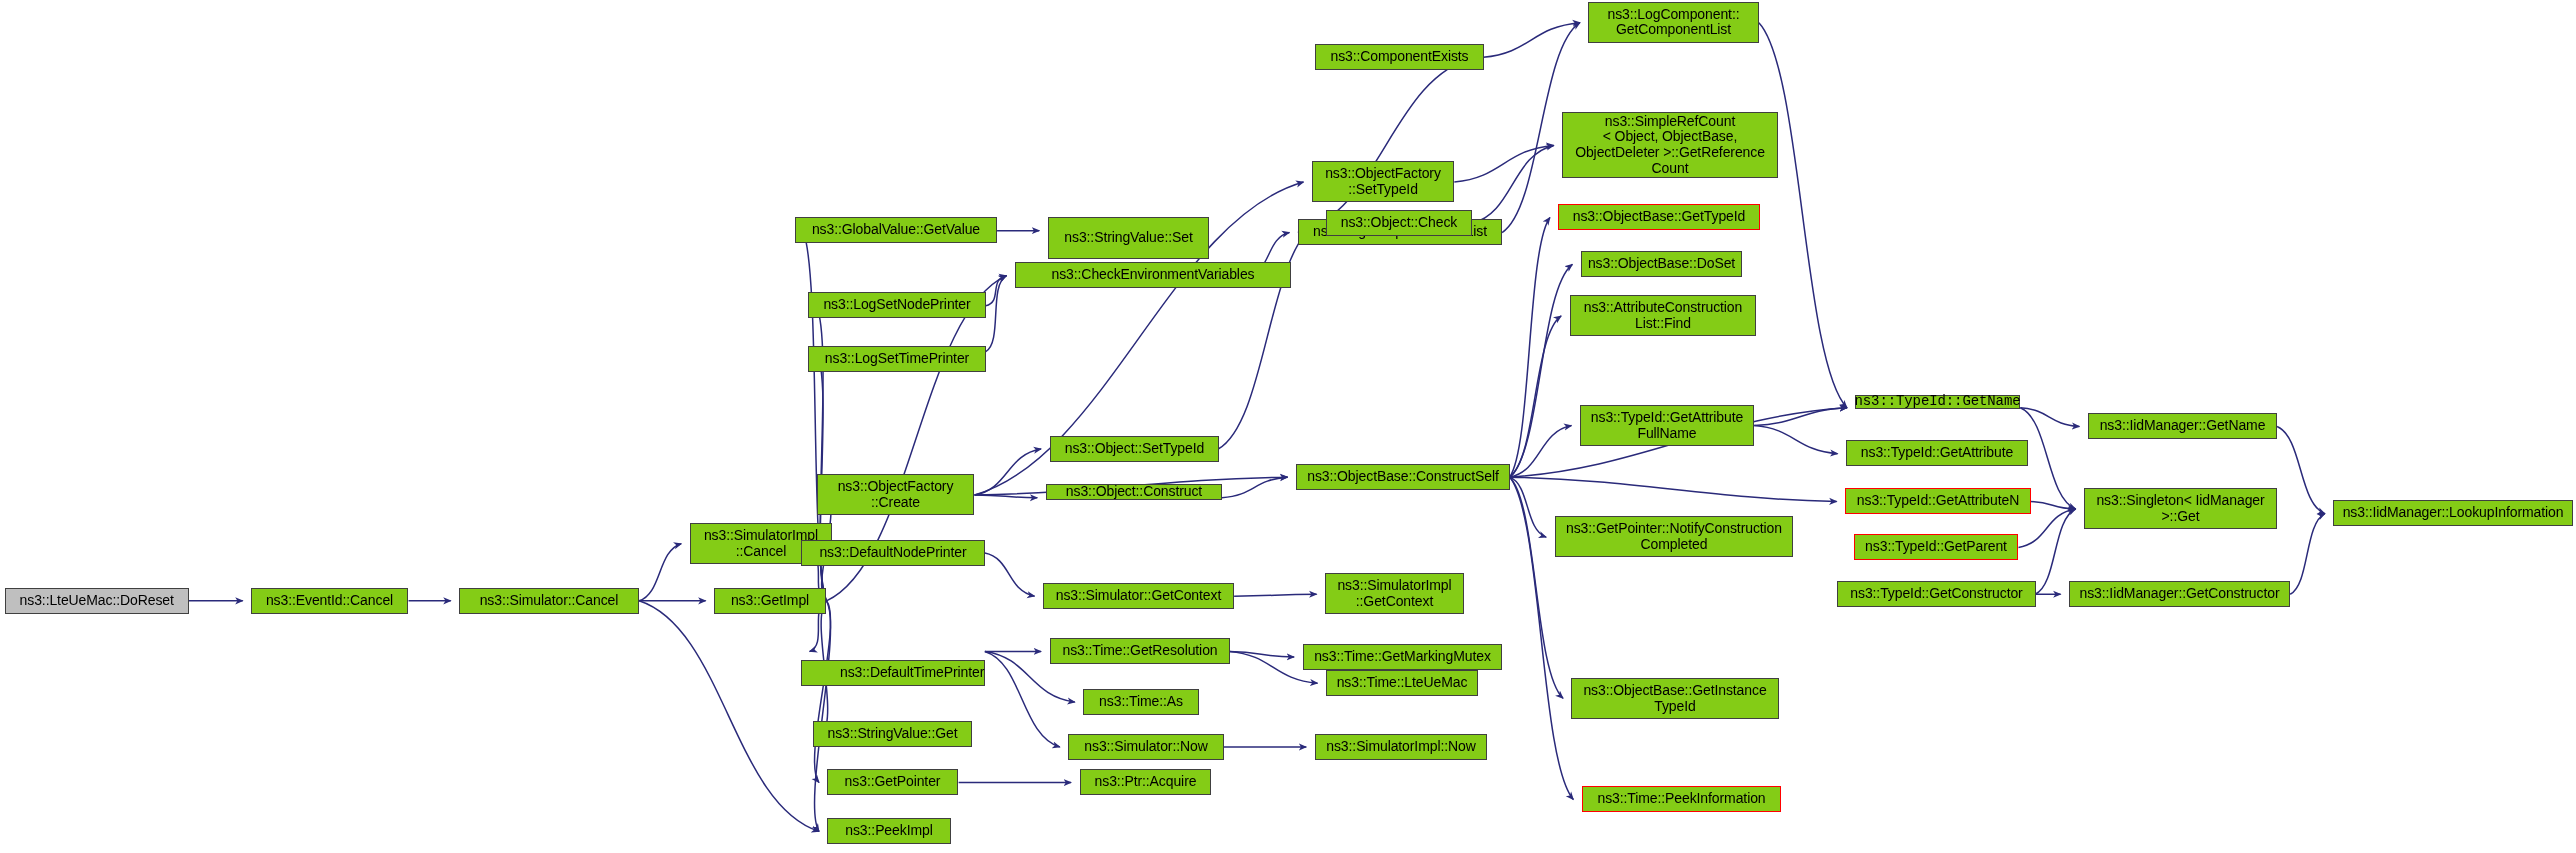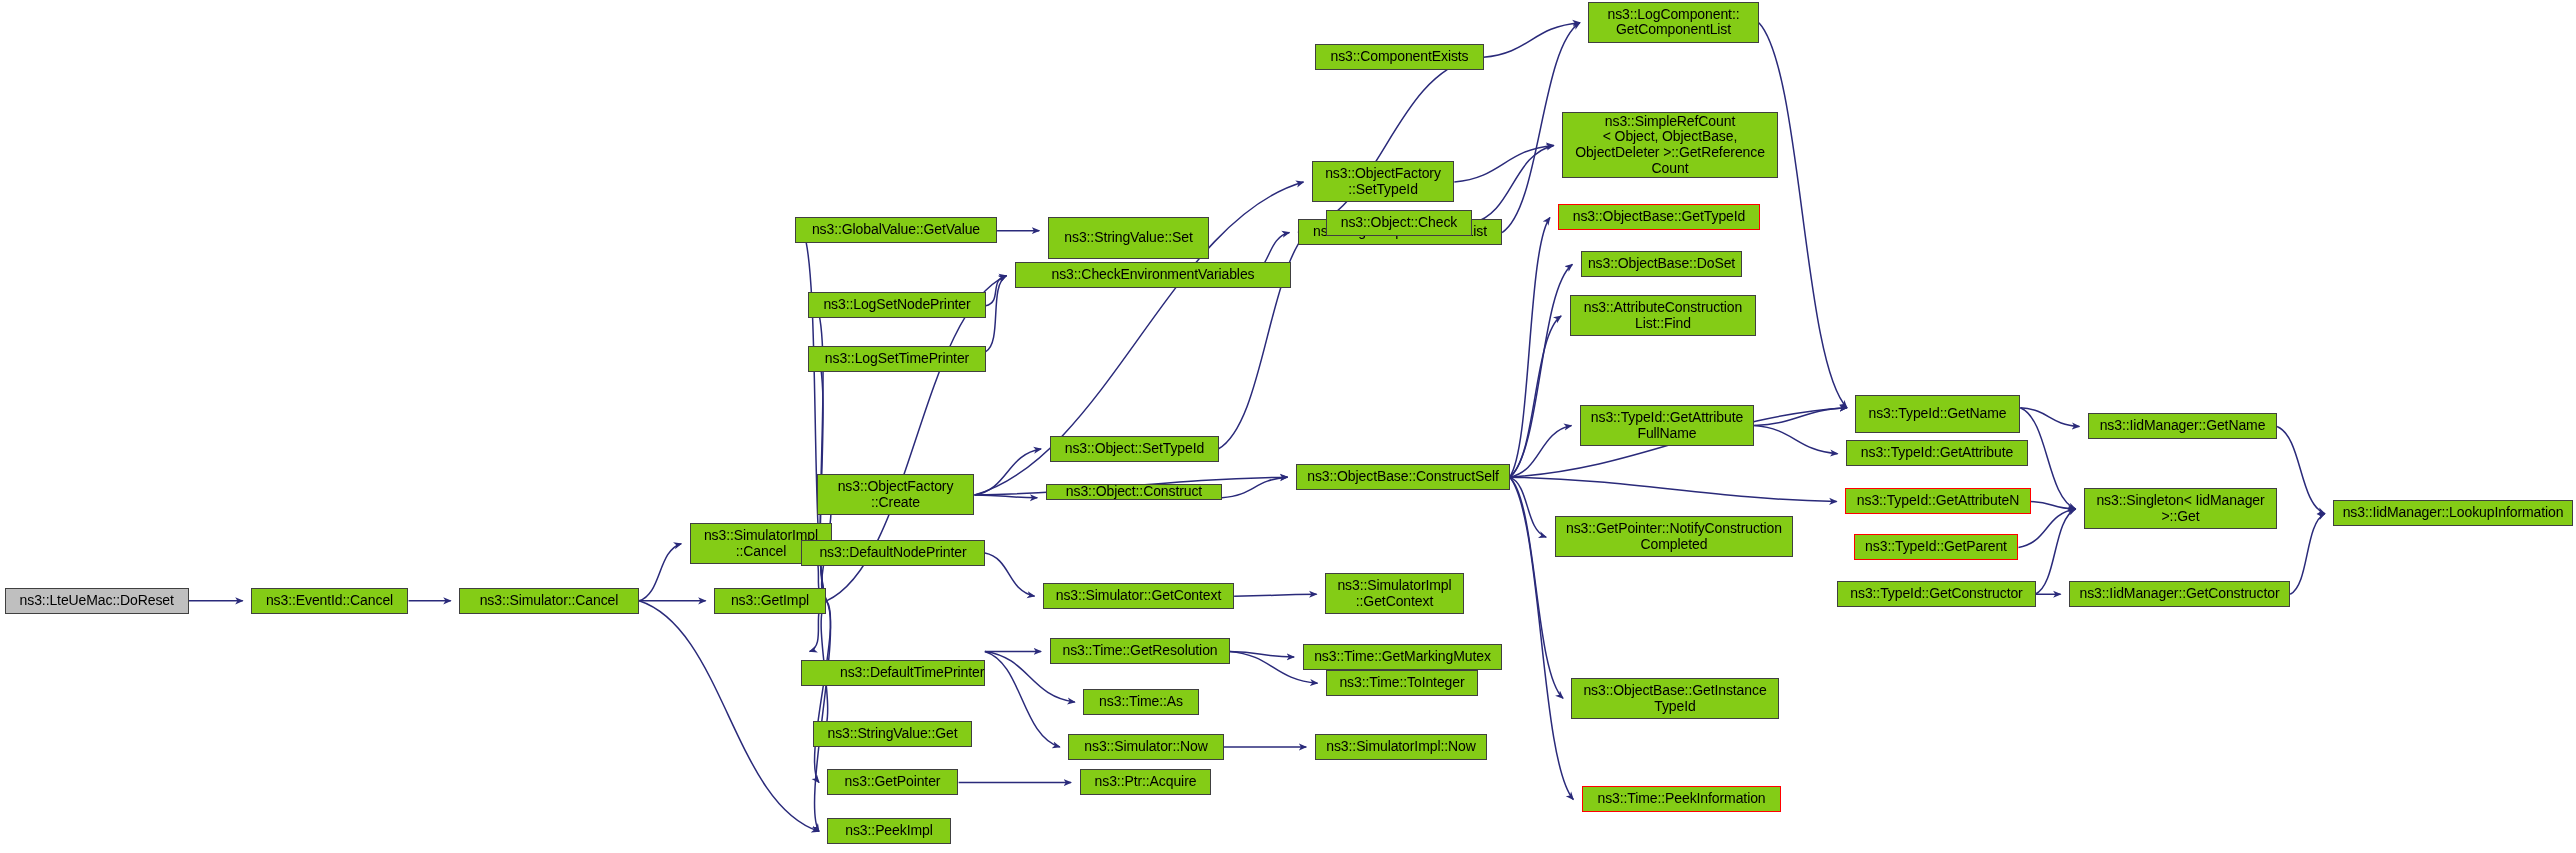--- a/index.html
+++ b/index.html
@@ -149,40 +149,40 @@
       <div class="node" style="left: 1080px; top: 769px; width: 131px; height: 26px;">ns3::Ptr::Acquire</div>
       <div class="node" style="left: 1315px; top: 44px; width: 169px; height: 26px;">ns3::ComponentExists</div>
       <div class="node" style="left: 1298px; top: 219px; width: 204px; height: 26px;">ns3::LogComponentPrintList</div>
       <div class="node" style="left: 1312px; top: 161px; width: 142px; height: 41px;">ns3::ObjectFactory
 ::SetTypeId</div>
       <div class="node" style="left: 1326px; top: 210px; width: 146px; height: 26px;">ns3::Object::Check</div>
       <div class="node" style="left: 1296px; top: 464px; width: 214px; height: 26px;">ns3::ObjectBase::ConstructSelf</div>
       <div class="node" style="left: 1325px; top: 573px; width: 139px; height: 41px;">ns3::SimulatorImpl
 ::GetContext</div>
       <div class="node" style="left: 1303px; top: 644px; width: 199px; height: 26px;">ns3::Time::GetMarkingMutex</div>
-      <div class="node" style="left: 1326px; top: 670px; width: 152px; height: 26px;">ns3::Time::ToInteger</div>
+      <div class="node" style="left: 1326px; top: 670px; width: 152px; height: 26px;">ns3::Time::LteUeMac</div>
       <div class="node" style="left: 1315px; top: 734px; width: 172px; height: 26px;">ns3::SimulatorImpl::Now</div>
       <div class="node" style="left: 1588px; top: 1.9px; width: 171px; height: 41px;">ns3::LogComponent::
 GetComponentList</div>
       <div class="node" style="left: 1562px; top: 112px; width: 216px; height: 66px;">ns3::SimpleRefCount
 &lt; Object, ObjectBase,
  ObjectDeleter &gt;::GetReference
 Count</div>
       <div class="node hl" style="left: 1558px; top: 204px; width: 202px; height: 26px;">ns3::ObjectBase::GetTypeId</div>
       <div class="node" style="left: 1581px; top: 251px; width: 161px; height: 26px;">ns3::ObjectBase::DoSet</div>
       <div class="node" style="left: 1570px; top: 295px; width: 186px; height: 41px;">ns3::AttributeConstruction
 List::Find</div>
       <div class="node" style="left: 1580px; top: 405px; width: 174px; height: 41px;">ns3::TypeId::GetAttribute
 FullName</div>
       <div class="node" style="left: 1555px; top: 516px; width: 238px; height: 41px;">ns3::GetPointer::NotifyConstruction
 Completed</div>
       <div class="node" style="left: 1571px; top: 678px; width: 208px; height: 41px;">ns3::ObjectBase::GetInstance
 TypeId</div>
       <div class="node hl" style="left: 1582px; top: 786px; width: 199px; height: 26px;">ns3::Time::PeekInformation</div>
-      <div class="node" style="left: 1855px; top: 395px; width: 165px; height: 38px;">ns3::TypeId::GetName</div>
+      <div class="node" style="left: 1855px; top: 395px; width: 165px; height: 14px; font-family: Liberation Mono, monospace;">ns3::TypeId::GetName</div>
       <div class="node" style="left: 1846px; top: 440px; width: 182px; height: 26px;">ns3::TypeId::GetAttribute</div>
       <div class="node hl" style="left: 1845px; top: 488px; width: 186px; height: 26px;">ns3::TypeId::GetAttributeN</div>
       <div class="node hl" style="left: 1854px; top: 534px; width: 164px; height: 26px;">ns3::TypeId::GetParent</div>
       <div class="node" style="left: 1837px; top: 581px; width: 199px; height: 26px;">ns3::TypeId::GetConstructor</div>
       <div class="node" style="left: 2088px; top: 413px; width: 189px; height: 26px;">ns3::IidManager::GetName</div>
       <div class="node" style="left: 2084px; top: 488px; width: 193px; height: 41px;">ns3::Singleton&lt; IidManager
 &gt;::Get</div>
       <div class="node" style="left: 2069px; top: 581px; width: 221px; height: 26px;">ns3::IidManager::GetConstructor</div>
       <div class="node" style="left: 2333px; top: 500px; width: 240px; height: 26px;">ns3::IidManager::LookupInformation</div>
     </div>

